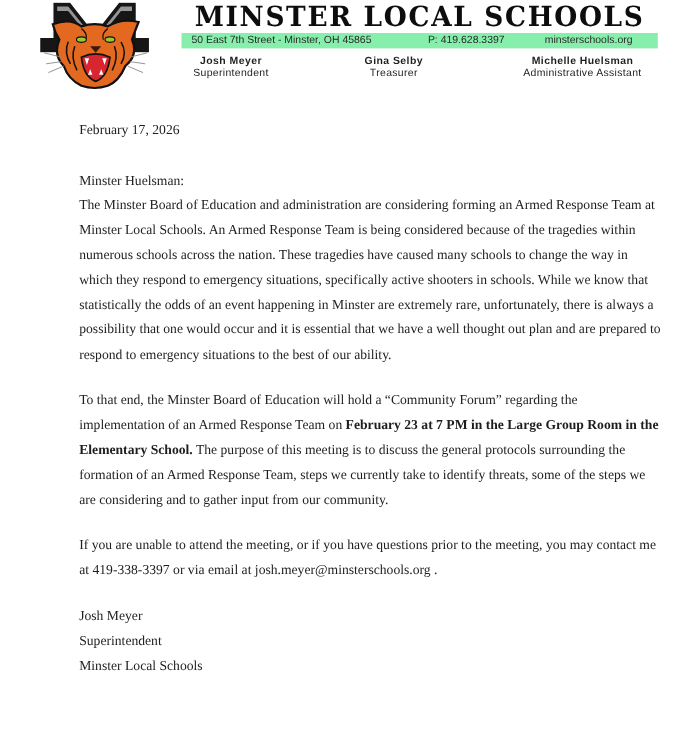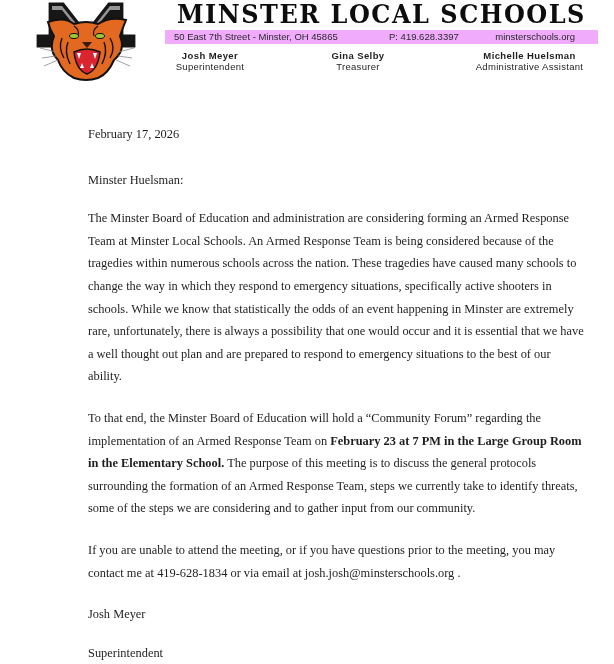--- a/index.html
+++ b/index.html
@@ -43,21 +43,21 @@
       color: #0d0d0d;
       transform: scaleY(1.05);
       line-height: 28px;
     }
     .address-bar {
       position: absolute;
       left: 165px;
       top: 30px;
       width: 433px;
       height: 14px;
-      background: #f0abfc;
+      background: #86efac;
       font-family: "Liberation Sans", "DejaVu Sans", sans-serif;
       font-size: 9.5px;
       color: #2a2a2a;
       line-height: 14px;
     }
     .address-bar span {
       position: absolute;
       top: 0;
       white-space: nowrap;
     }
@@ -93,21 +93,21 @@
     .letter {
       position: absolute;
       left: 72px;
       top: 107px;
       width: 530px;
       font-size: 12.4px;
       line-height: 22.6px;
       color: #1e1e1e;
     }
     .letter p {
-      margin: 16px;
+      margin: 0;
     }
     .date { margin-bottom: 23px !important; }
     .greeting { margin: 0; }
     .para { margin-bottom: 19px !important; }
     .thanks { margin-bottom: 18px !important; }
     .sig-line { line-height: 22.6px; }
     .bold { font-weight: bold; }
   </style>
 </head>
 <body>
@@ -165,21 +165,21 @@
 <div class="letter">
 
   <p class="date">February 17, 2026</p>
 
   <p class="greeting">Minster Huelsman:</p>
 
   <p class="para">The Minster Board of Education and administration are considering forming an Armed Response Team at Minster Local Schools. An Armed Response Team is being considered because of the tragedies within numerous schools across the nation. These tragedies have caused many schools to change the way in which they respond to emergency situations, specifically active shooters in schools.  While we know that statistically the odds of an event happening in Minster are extremely rare, unfortunately, there is always a possibility that one would occur and it is essential that we have a well thought out plan and are prepared to respond to emergency situations to the best of our ability.</p>
 
   <p class="para"><span>To that end, the Minster Board of Education will hold a “Community Forum” regarding the implementation of an Armed Response Team on </span><span class="bold">February 23 at 7 PM in the Large Group Room in the Elementary School.</span><span> The purpose of this meeting is to discuss the general protocols surrounding the formation of an Armed Response Team, steps we currently take to identify threats, some of the steps we are considering and to gather input from our community.</span></p>
 
-  <p class="para"><span>If you are unable to attend the meeting, or if you have questions prior to the meeting, you may contact me at 419-628-1834 or via email at </span><span>josh.josh@minsterschools.org</span><span> .</span></p>
+  <p class="para"><span>If you are unable to attend the meeting, or if you have questions prior to the meeting, you may contact me at 419-338-3397 or via email at </span><span>josh.meyer@minsterschools.org</span><span> .</span></p>
 
 
   <div>
     <p class="sig-line">Josh Meyer</p>
     <p class="sig-line">Superintendent</p>
     <p class="sig-line">Minster Local Schools</p>
   </div>
 </div>
 
 </body></html>

